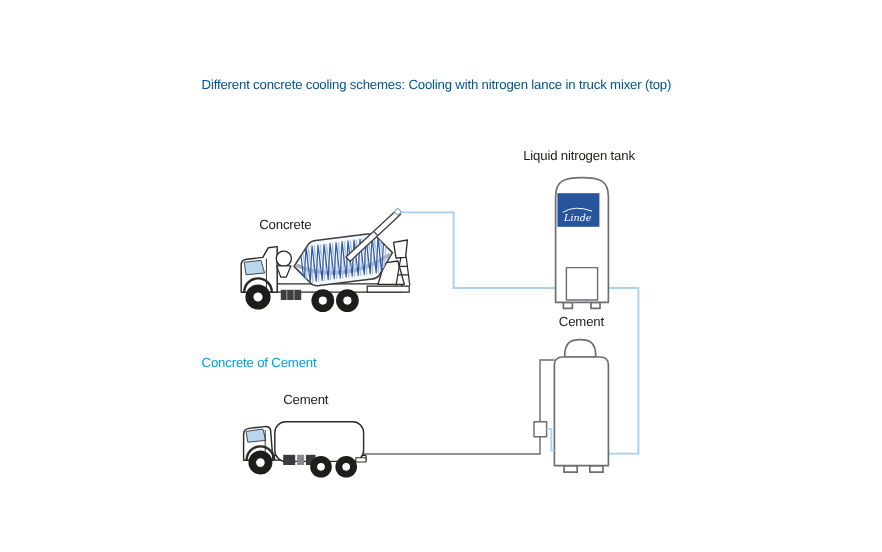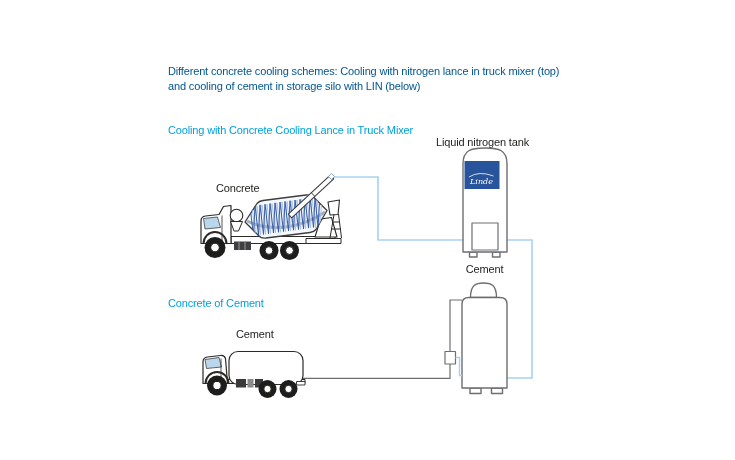--- a/index.html
+++ b/index.html
@@ -9,37 +9,35 @@
   }
   .txt{position:absolute;white-space:nowrap;letter-spacing:-0.15px;}
   .caption{
     left:168px;top:64px;
     color:#005591;font-size:11px;line-height:14.5px;font-weight:500;
   }
   .heading{color:#00a0dd;font-size:11px;font-weight:500;}
   .heading-top{left:168px;top:124px;}
   .heading-bottom{left:168px;top:297px;}
   .blacklabel{color:#1d1d1b;font-size:11px;font-weight:500;}
-  .lbl-lin-tank{left:436px;top:136px;}
+  .lbl-lin-tank{left:436px;top:124px;}
   .lbl-concrete{left:216px;top:182px;}
   .lbl-silo{left:452px;top:263px;width:65px;text-align:center;}
   .lbl-cement-truck{left:236px;top:328px;}
   svg{position:absolute;left:0;top:0;}
 </style>
 </head>
 <body>
 
 <div class="stage">
 
   <div class="txt caption">
     <div>Different concrete cooling schemes: Cooling with nitrogen lance in truck mixer (top)</div>
-    <div>and cooling of cement in storage silo with LIN (below)</div>
   </div>
 
-  <div class="txt heading heading-top">Cooling with Concrete Cooling Lance in Truck Mixer</div>
   <div class="txt blacklabel lbl-lin-tank">Liquid nitrogen tank</div>
   <div class="txt blacklabel lbl-concrete">Concrete</div>
   <div class="txt blacklabel lbl-silo">Cement</div>
   <div class="txt heading heading-bottom">Concrete of Cement</div>
   <div class="txt blacklabel lbl-cement-truck">Cement</div>
 
   <svg width="735" height="460" viewBox="0 0 735 460">
     <defs>
       <clipPath id="drumClip">
         <path d="M245,222 L257,203.5 Q259,201 263,200.5 L306,195 Q311,194.5 314,197.5 L327,210.5 L316,229.5 Q314,232 310,232.5 L266,238 Q261,238.5 259,236 Z"></path>

